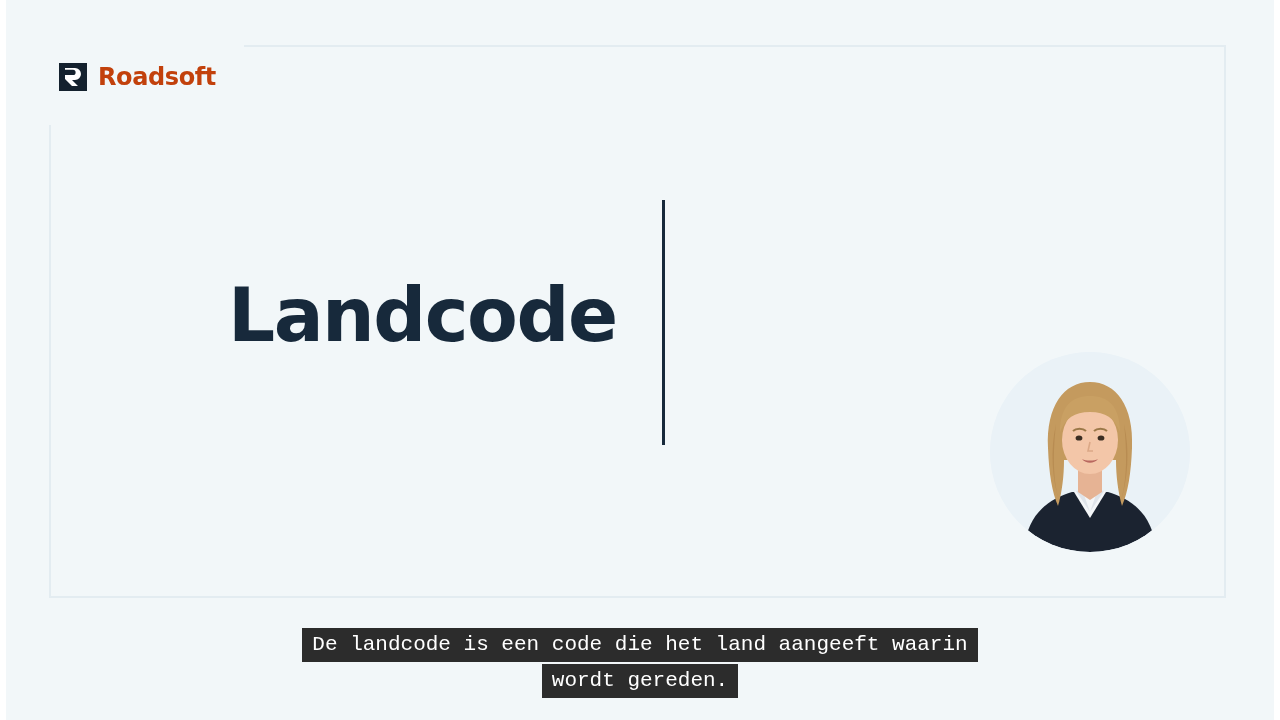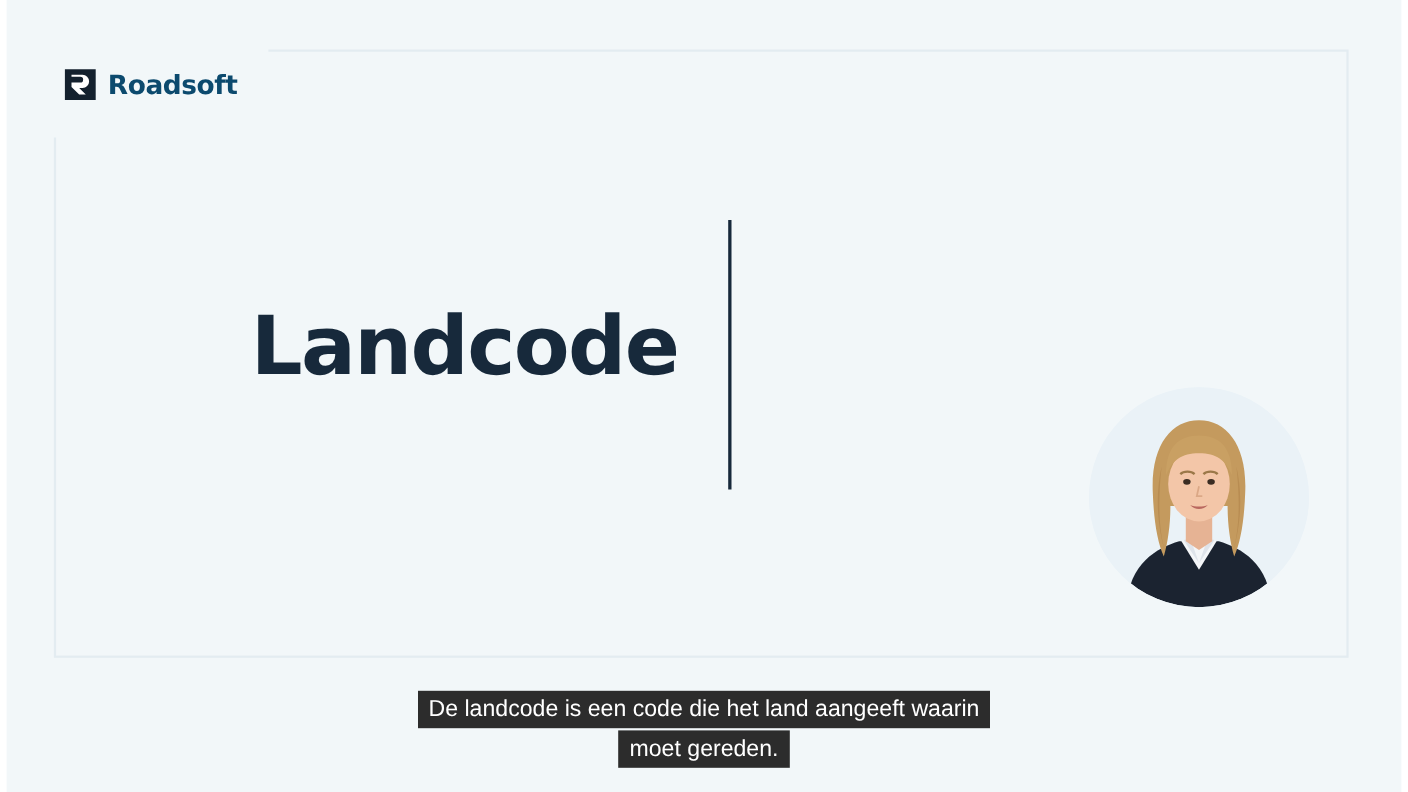--- a/index.html
+++ b/index.html
@@ -44,21 +44,21 @@
   }
   .logo-mark {
     width: 30px;
     height: 30px;
     display: block;
   }
   .logo-text {
     font-family: "DejaVu Sans", sans-serif;
     font-size: 24px;
     font-weight: 700;
-    color: #0c4a6e;
+    color: #c2410c;
     letter-spacing: -0.4px;
   }
 
   
   .panel {
     position: absolute;
     left: 49px;
     top: 45px;
     width: 1177px;
     height: 553px;
@@ -138,21 +138,21 @@
     right: 0;
     bottom: 22px;
     display: flex;
     flex-direction: column;
     align-items: center;
     gap: 2px;
   }
   .caption-line {
     background: #2c2c2c;
     color: #ffffff;
-    font-family: Liberation Sans, sans-serif;
+    font-family: Liberation Mono, monospace;
     font-size: 21px;
     line-height: 30px;
     padding: 2px 10px;
     white-space: pre;
   }
 </style>
 </head>
 <body>
 
 <div class="slide">
@@ -213,16 +213,16 @@
 
         <path d="M100 90 L98 99 L103 99" stroke="#dba886" stroke-width="1.6" fill="none"></path>
 
         <path d="M92 107 C96 112 104 112 108 107 C104 109 96 109 92 107 Z" fill="#b9685f"></path>
       </g>
     </svg>
   </div>
 
   <div class="captions">
     <div class="caption-line">De landcode is een code die het land aangeeft waarin</div>
-    <div class="caption-line">moet gereden.</div>
+    <div class="caption-line">wordt gereden.</div>
   </div>
 
 </div>
 
 </body></html>

